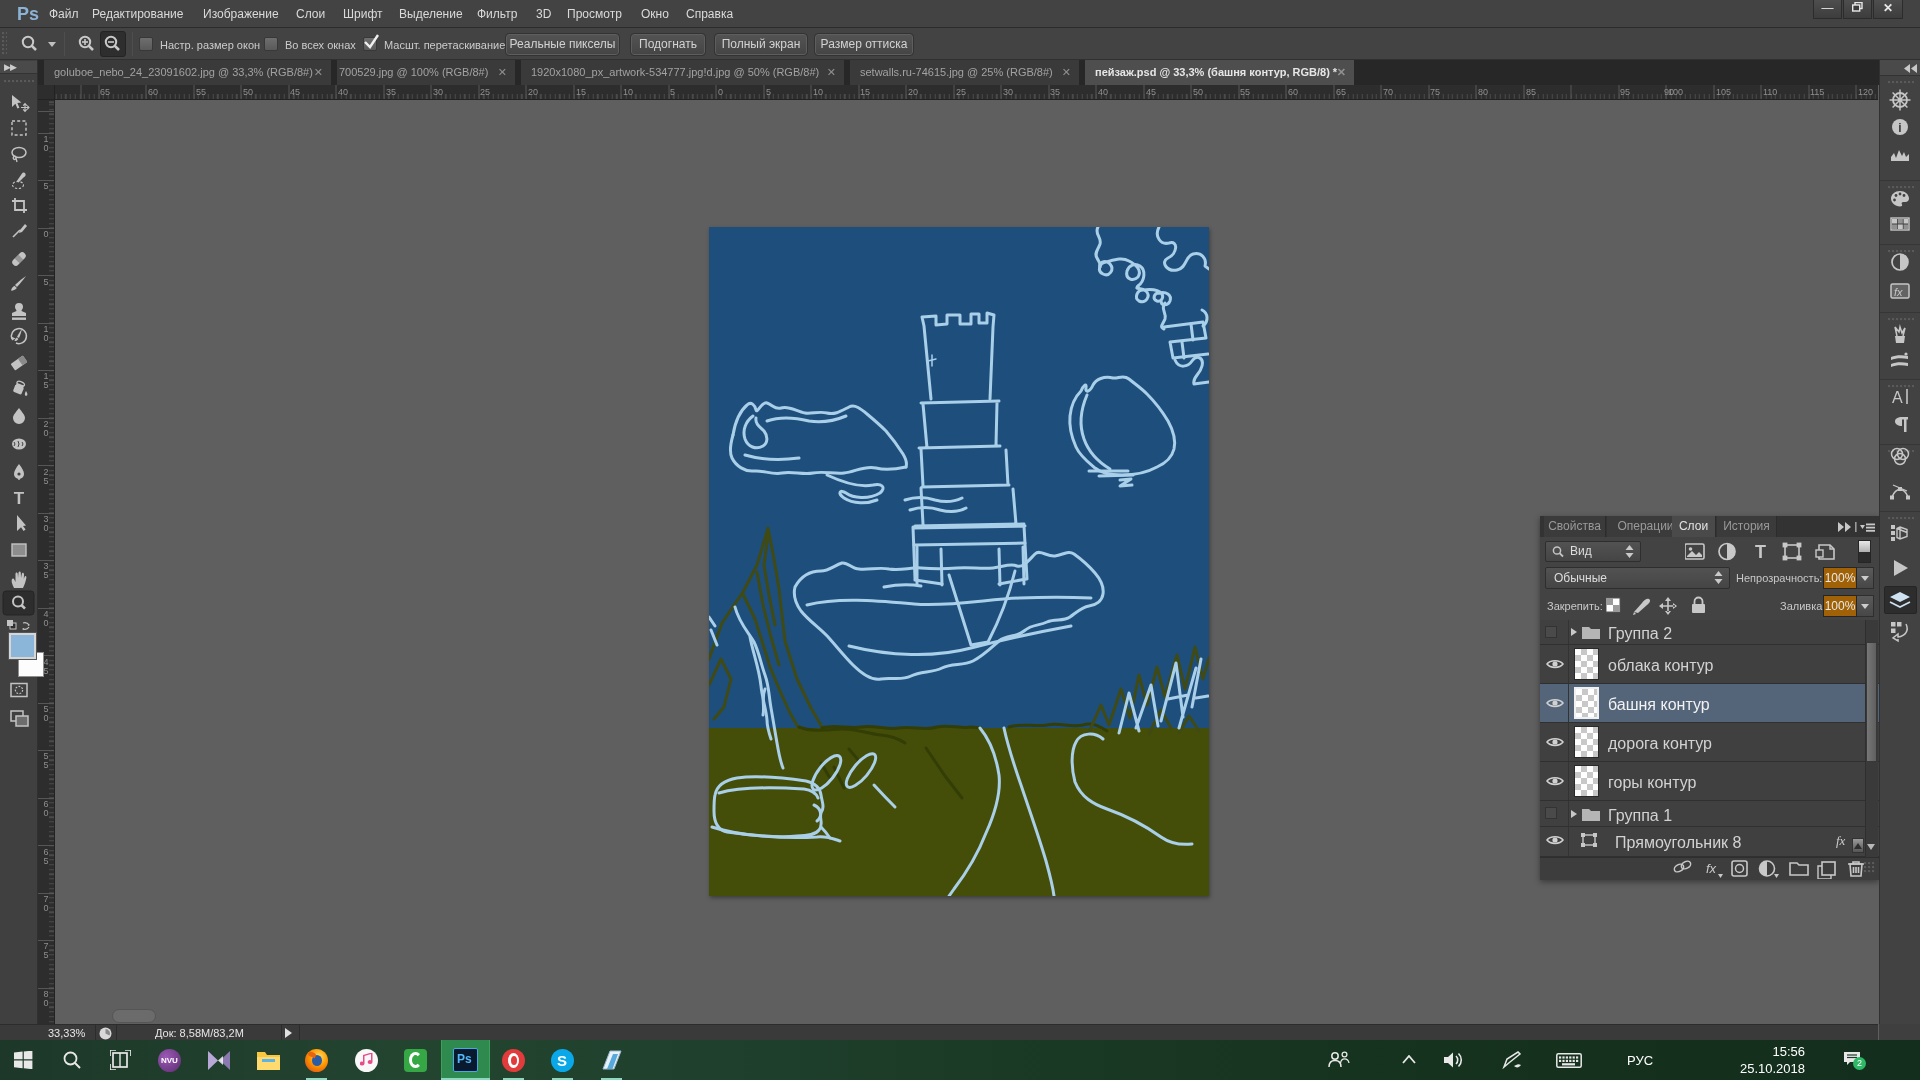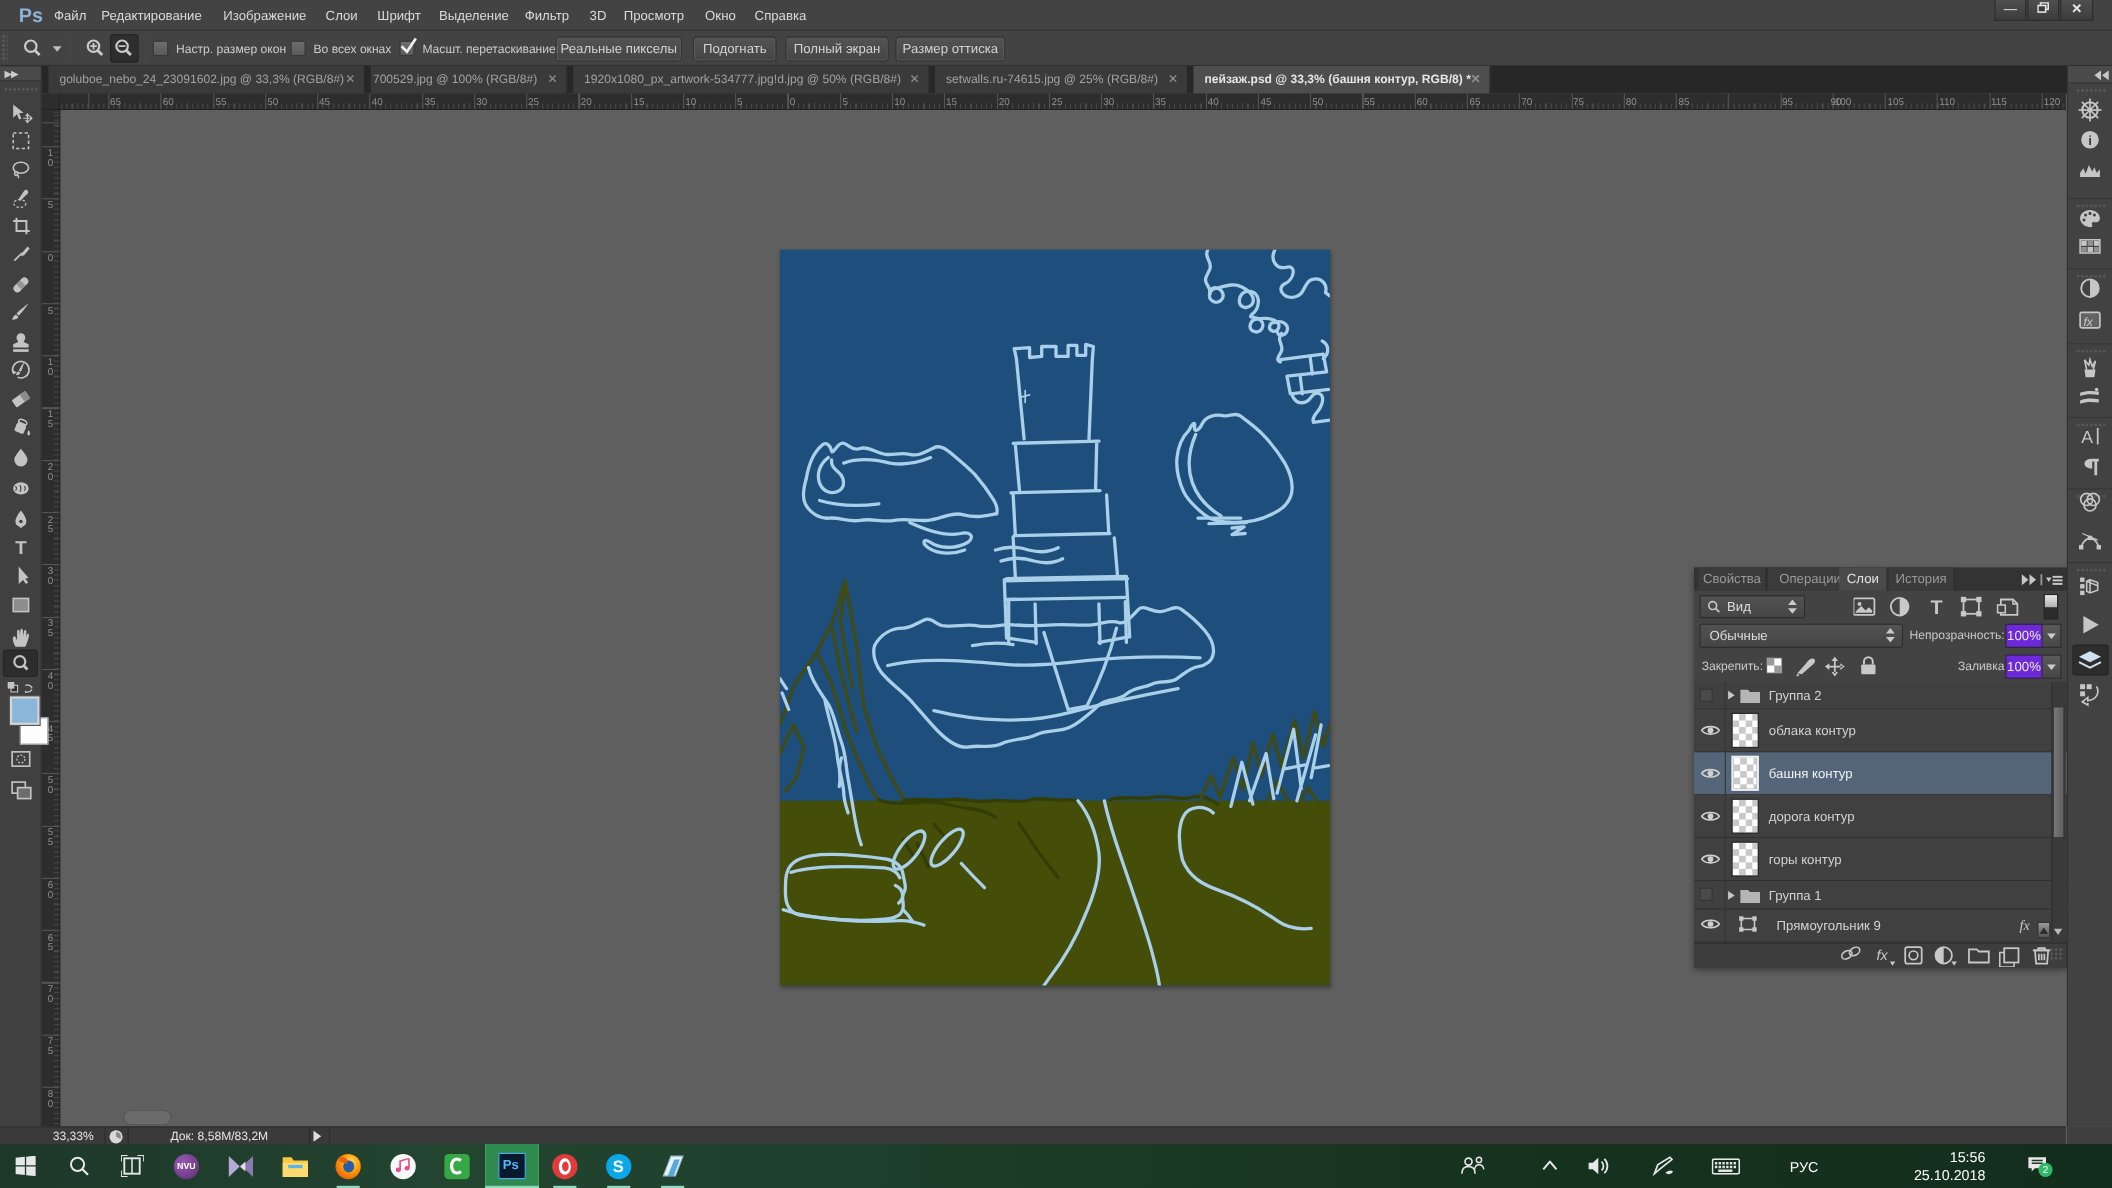--- a/index.html
+++ b/index.html
@@ -48,28 +48,28 @@
 #hsb{left:112px;top:1009px;width:44px;height:14px;background:#6b6b6b;border:1px solid #555;border-radius:7px;}
 
 #statusbar{left:0;top:1024px;width:1878px;height:16px;background:#3a3a3a;border-top:1px solid #2c2c2c;color:#e0e0e0;font-size:11px;}
 .stsep{top:0;width:1px;height:16px;background:#2c2c2c;}
 
 #lpanel{left:1540px;top:516px;width:339px;height:364px;background:#434343;box-shadow:0 2px 6px rgba(0,0,0,.4);font-size:12px;color:#c8c8c8;}
 .ptabrow{left:0;top:0;width:339px;height:21px;background:#333333;}
 .ptab{top:0;height:21px;line-height:21px;font-size:12px;color:#9a9a9a;background:#3b3b3b;border-right:1px solid #2c2c2c;text-align:center;}
 .ptabact{background:#4a4a4a;color:#e3e3e3;}
 .pdrop{background:linear-gradient(#525252,#454545);border:1px solid #2e2e2e;border-radius:2px;color:#ccc;}
-.valbox{background:#6d28d9;border:1px solid #262626;color:#e8e8e8;text-align:center;}
+.valbox{background:#a16207;border:1px solid #262626;color:#e8e8e8;text-align:center;}
 .valarr{background:linear-gradient(#5a5a5a,#474747);border:1px solid #2e2e2e;border-left:none;}
 .lrow{left:0;width:339px;background:#404040;border-bottom:1px solid #303030;}
 .leye{left:6px;width:18px;height:12px;}
 .lsep{position:absolute;left:28px;top:0;width:1px;height:100%;background:#333;}
 .thumb{position:absolute;left:34px;width:25px;height:32px;background:
  conic-gradient(#c8c8c8 90deg,#fff 90deg 180deg,#c8c8c8 180deg 270deg,#fff 270deg) 0 0/12px 12px;border:1px solid #2a2a2a;}
-.lname{position:absolute;left:68px;color:#d2d2d2;font-size:12px;}
+.lname{position:absolute;left:68px;color:#d2d2d2;font-size:16px;}
 .gcheck{position:absolute;left:5px;top:6px;width:12px;height:12px;background:#4a4a4a;border:1px solid #333;}
 #lbottom{left:0;top:341px;width:339px;height:23px;background:#3d3d3d;border-top:1px solid #2e2e2e;}
 #lscroll{left:326px;top:126px;width:11px;height:120px;background:linear-gradient(to right,#777,#5f5f5f);border:1px solid #383838;border-radius:1px;}
 
 #rstrip{left:1879px;top:60px;width:41px;height:964px;background:#424242;border-left:1px solid #313131;}
 
 #taskbar{left:0;top:1040px;width:1920px;height:40px;background:linear-gradient(90deg,#1d3829 0%,#234530 22%,#1e3f2b 40%,#16331f 70%,#132e1c 100%);}
 .tbtxt{color:#fff;font-size:12px;}
 </style></head><body>
 <div id="stage">
@@ -492,21 +492,21 @@
         <path d="M1 6 C4 1.5 14 1.5 17 6 C14 10.5 4 10.5 1 6 Z" fill="none" stroke="#d0d0d0" stroke-width="1.5"></path>
         <circle cx="9" cy="6" r="2.6" fill="#d0d0d0"></circle>
       </svg>
       <svg class="abs" style="left:40px;top:316px" width="18" height="16" viewBox="0 0 18 16">
         <rect x="3" y="3" width="12" height="10" fill="none" stroke="#c8c8c8" stroke-width="1.4"></rect>
         <rect x="1" y="1" width="4" height="4" fill="#c8c8c8"></rect>
         <rect x="13" y="1" width="4" height="4" fill="#c8c8c8"></rect>
         <rect x="1" y="11" width="4" height="4" fill="#c8c8c8"></rect>
         <rect x="13" y="11" width="4" height="4" fill="#c8c8c8"></rect>
       </svg>
-      <div class="lname abs" style="left:75px;top:318px;">Прямоугольник 9</div>
+      <div class="lname abs" style="left:75px;top:318px;">Прямоугольник 8</div>
       <div class="abs" style="left:296px;top:317px;font-size:13px;font-style:italic;color:#ccc;font-family:'Liberation Serif';">fx</div>
       <div class="abs" style="left:325px;top:104px;width:13px;height:237px;background:#3a3a3a;border-left:1px solid #2f2f2f;"></div>
       <div id="lscroll" class="abs"></div>
       <div class="abs" style="left:312px;top:322px;width:12px;height:15px;background:linear-gradient(#9a9a9a,#555);border:1px solid #333;"></div>
       <svg class="abs" style="left:314px;top:327px" width="8" height="6" viewBox="0 0 8 6">
         <path d="M4 0 L8 6 L0 6 Z" fill="#2e2e2e"></path>
       </svg>
       <svg class="abs" style="left:327px;top:328px" width="8" height="6" viewBox="0 0 8 6">
         <path d="M4 6 L8 0 L0 0 Z" fill="#b8b8b8"></path>
       </svg>

